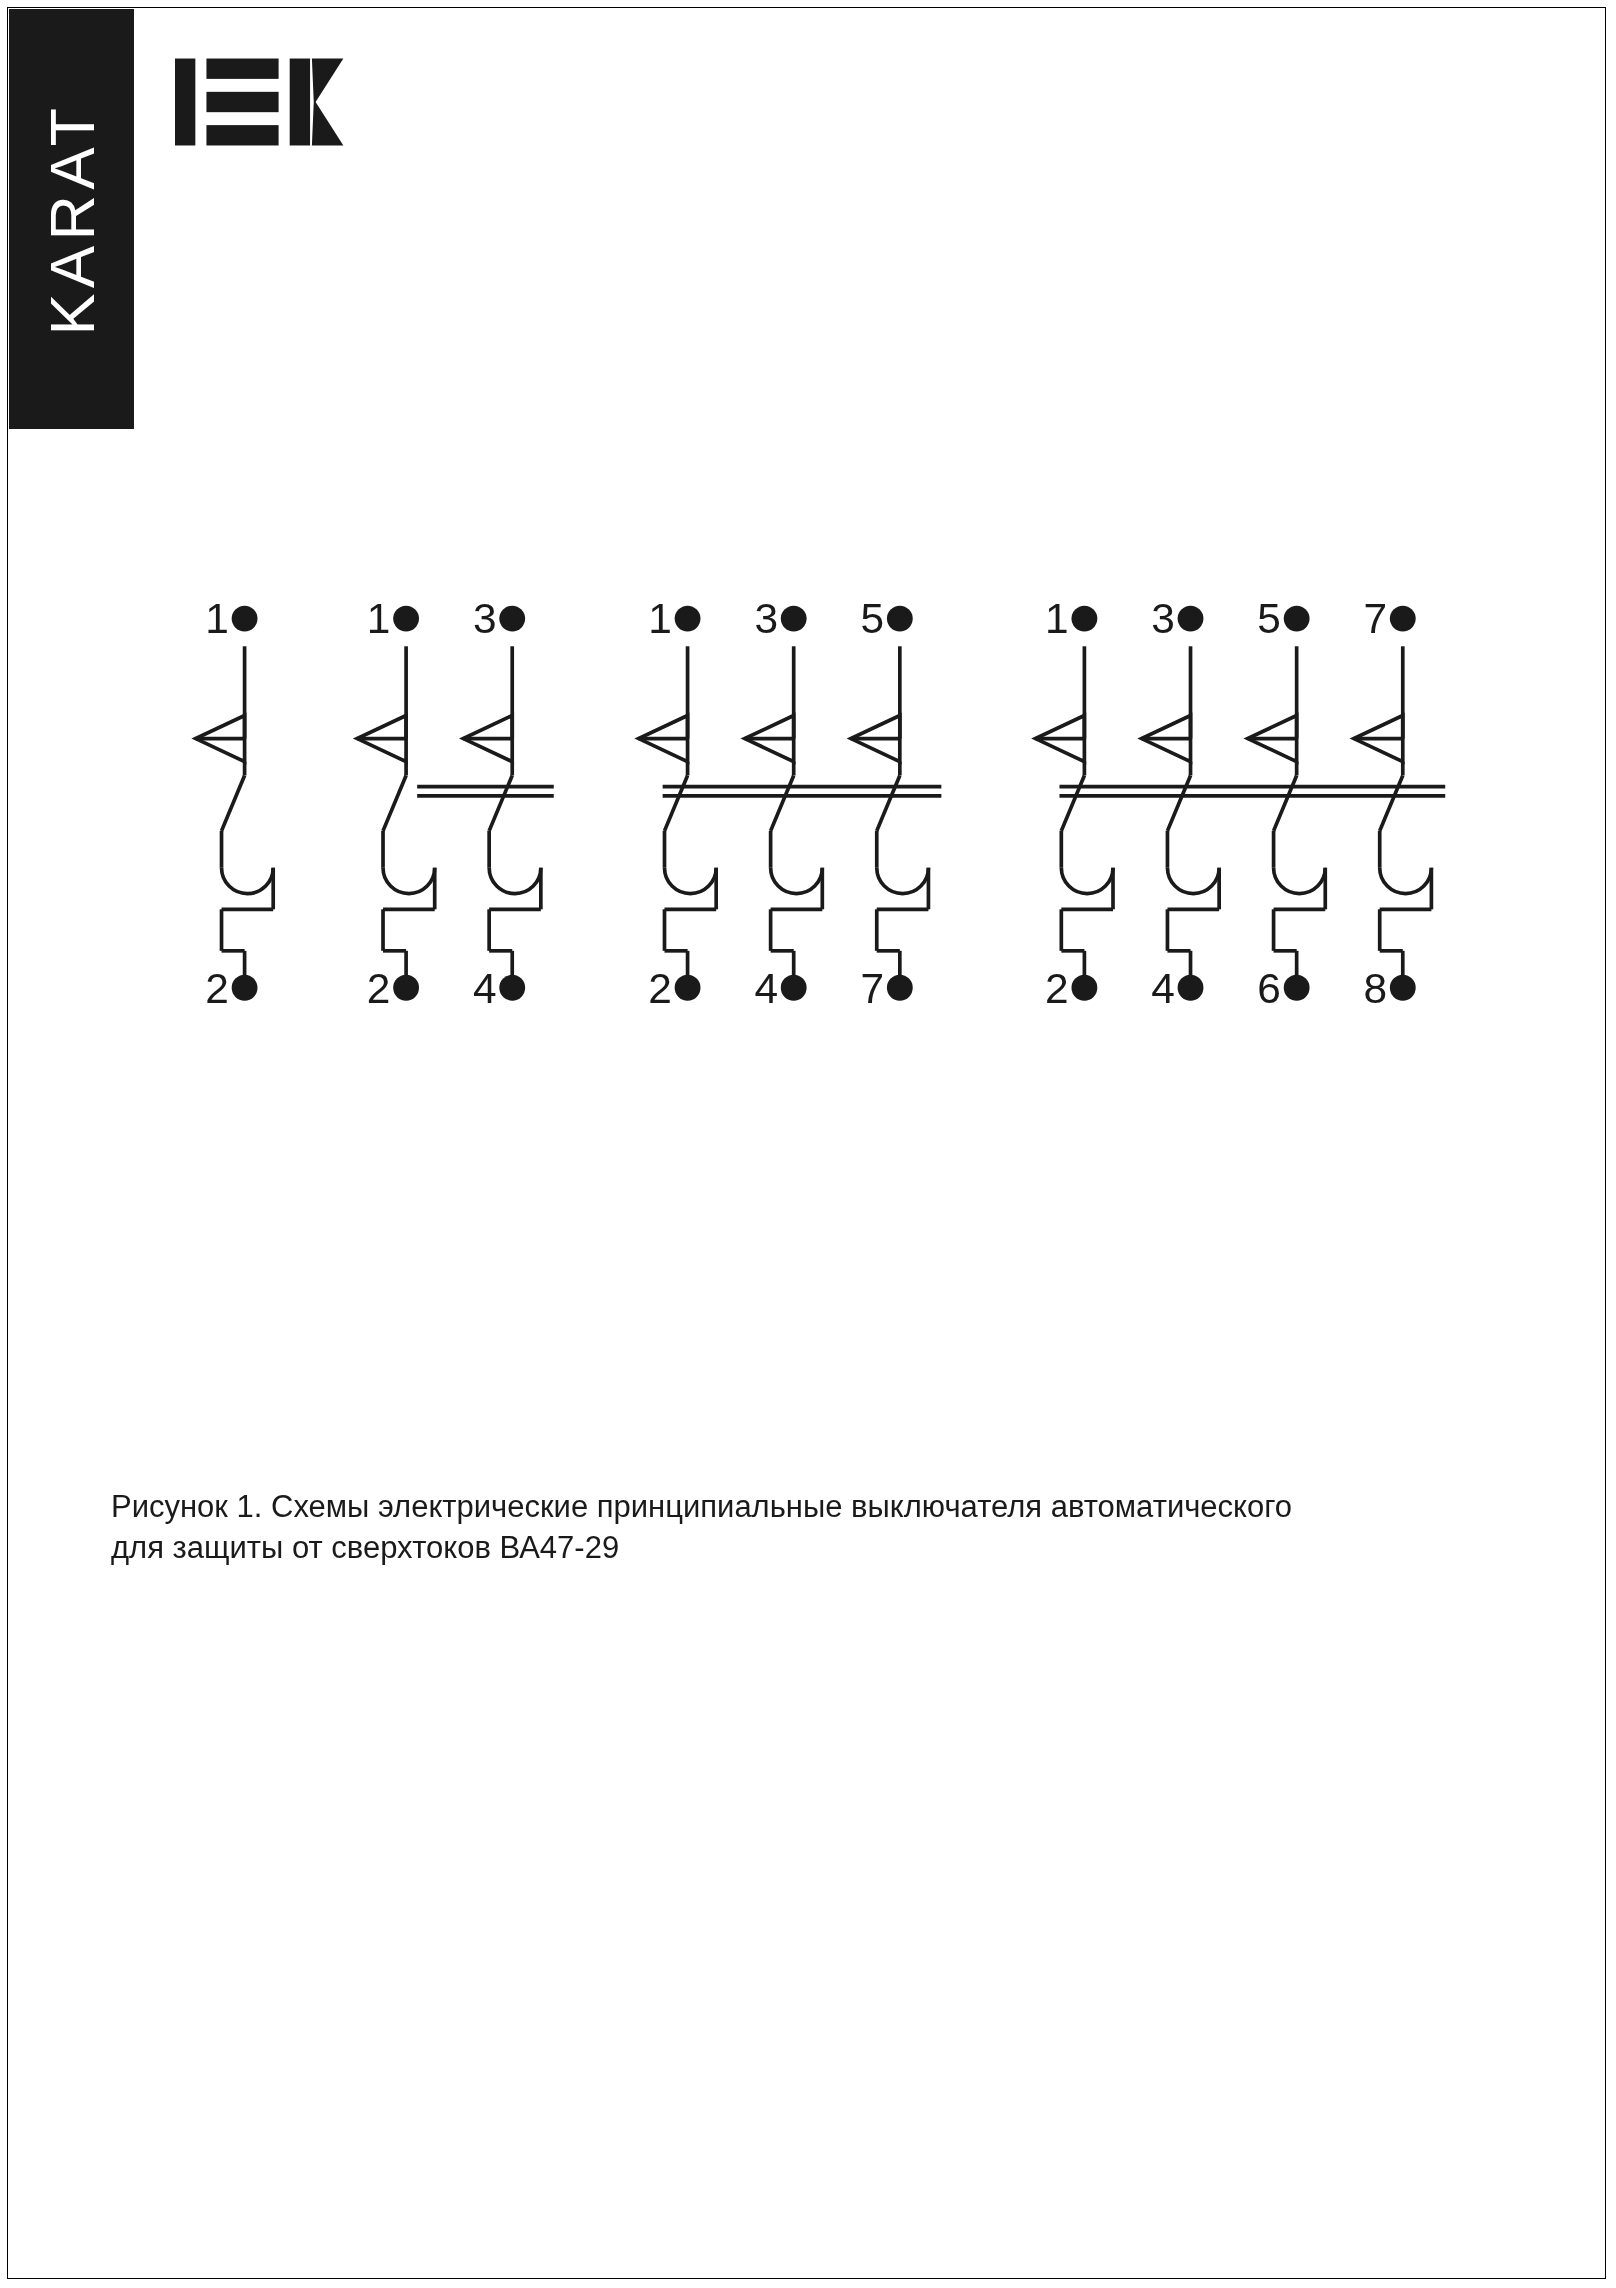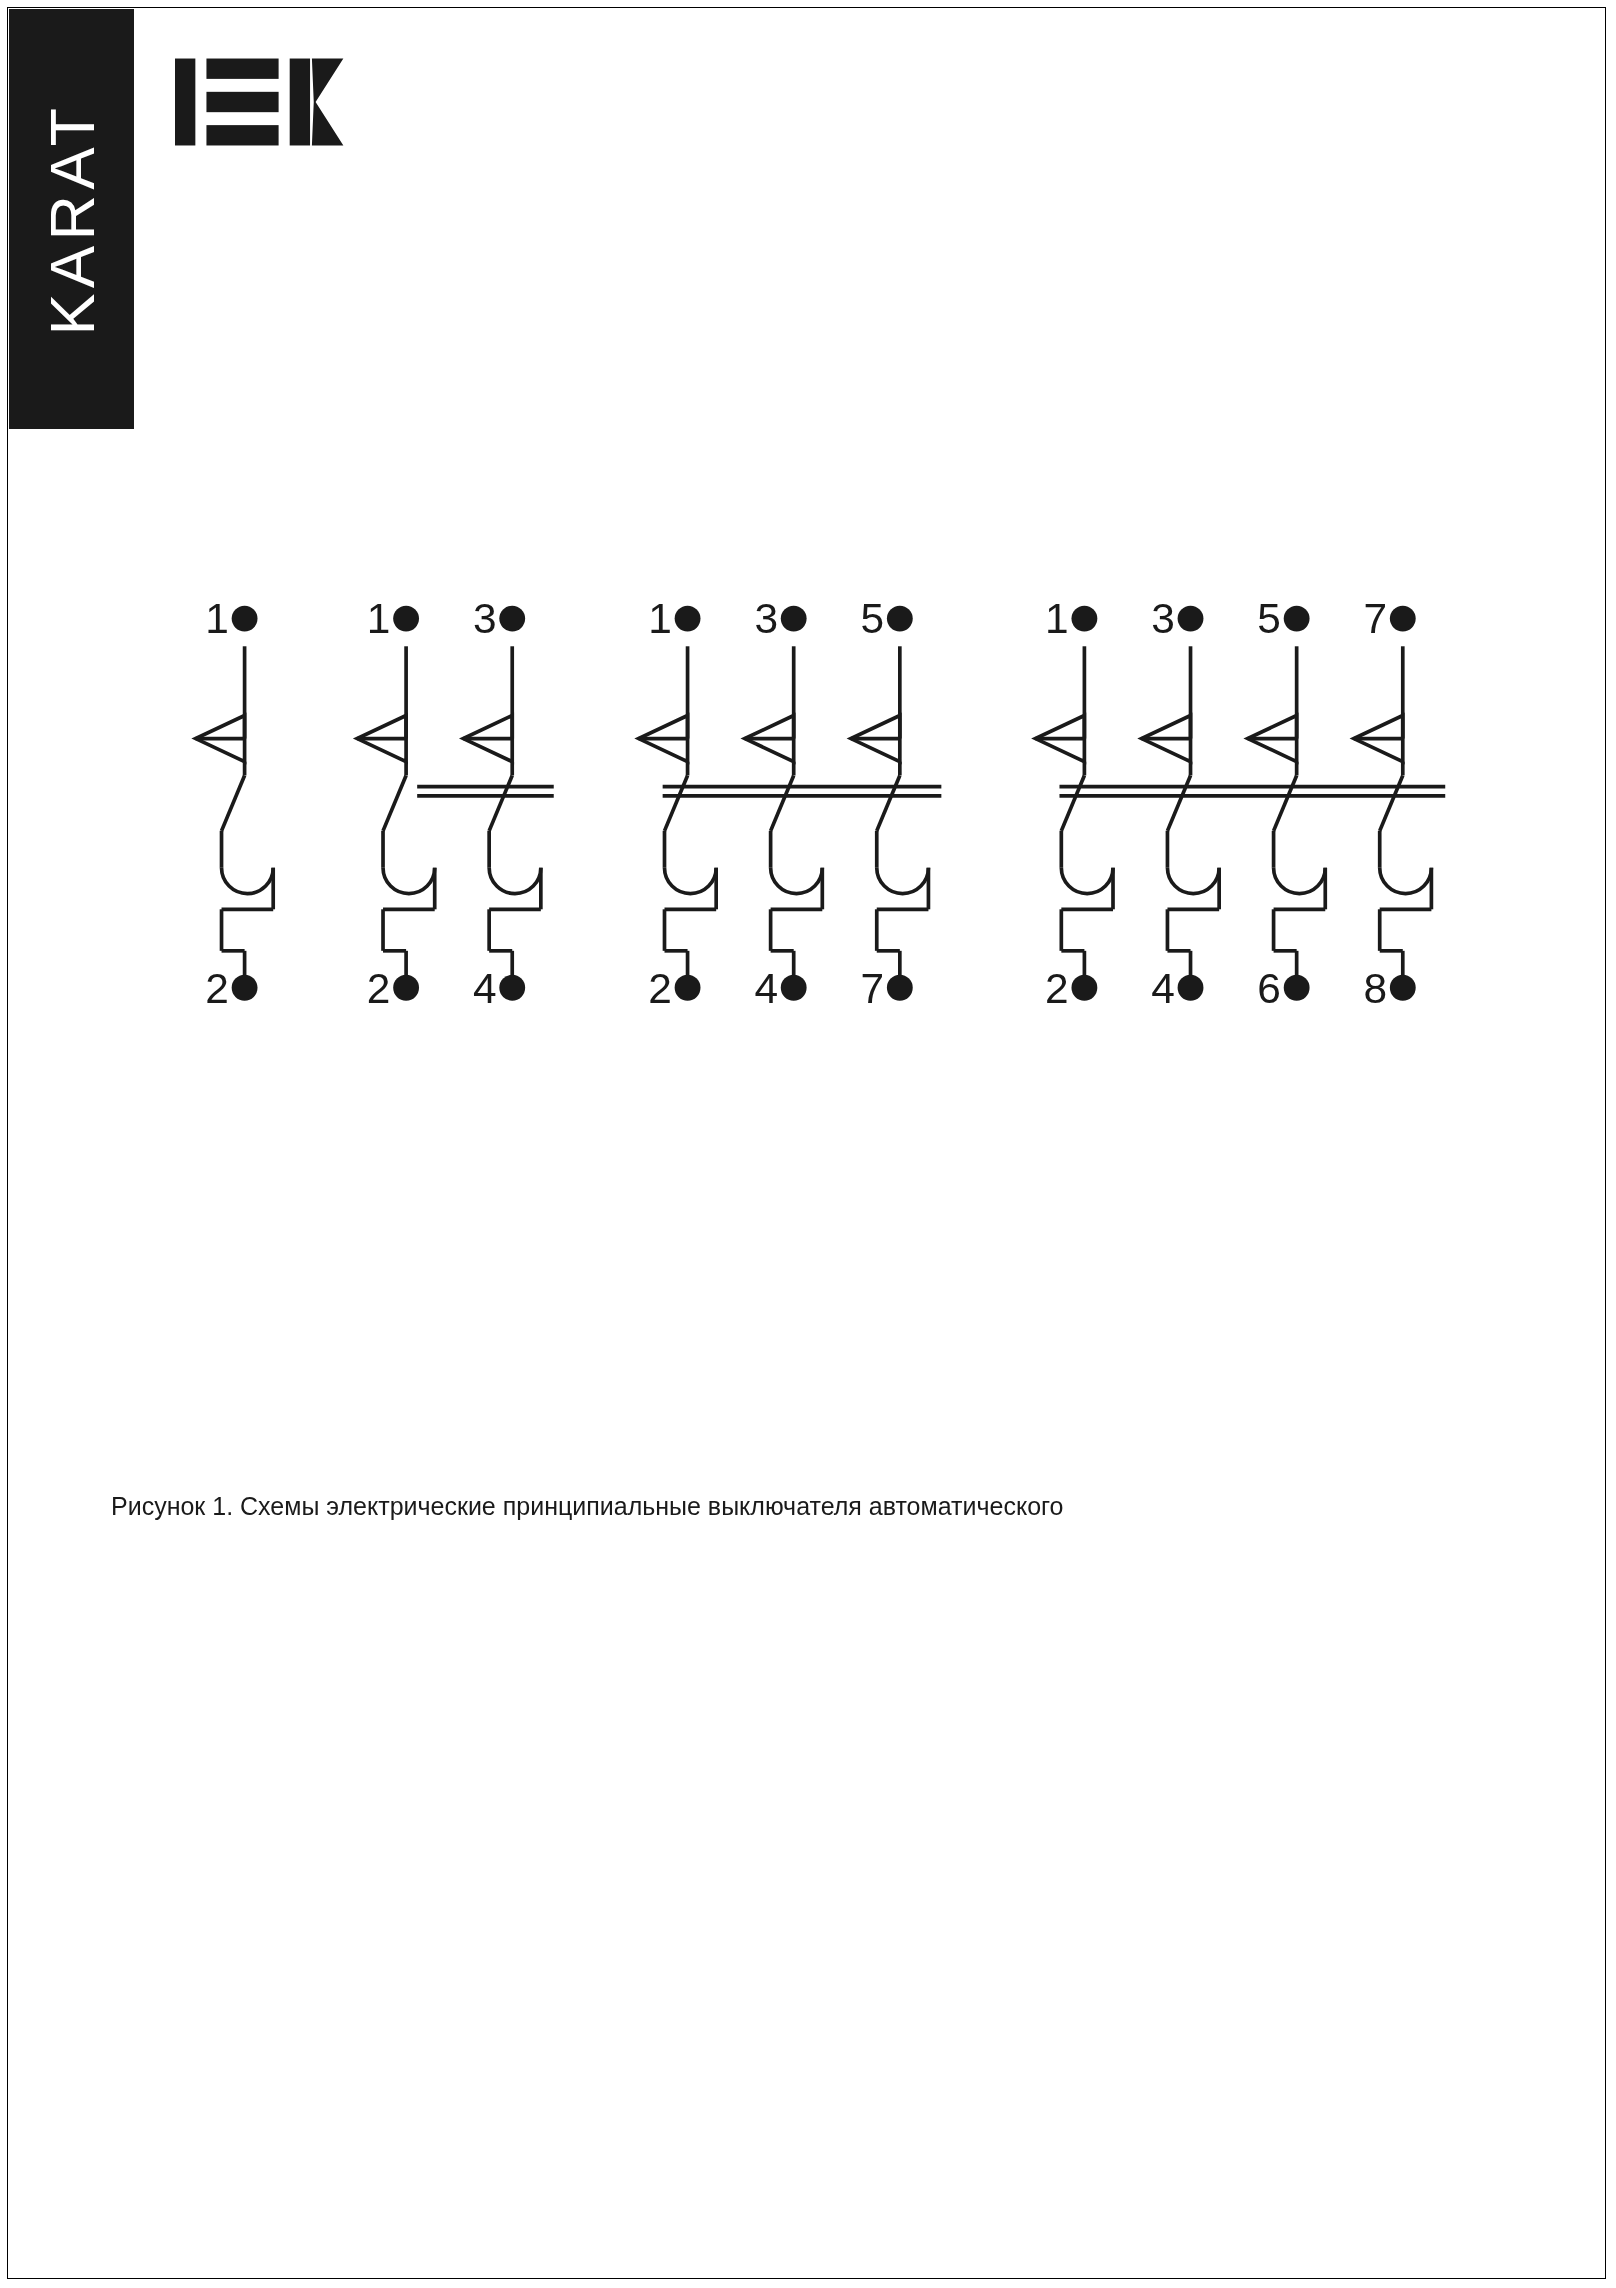--- a/index.html
+++ b/index.html
@@ -77,21 +77,21 @@
     height: 646px;
   }
   .diagram svg { display: block; }
 
   
   .caption {
     position: absolute;
     left: 111px;
     top: 1486px;
     width: 1200px;
-    font-size: 25px;
+    font-size: 31px;
     line-height: 41px;
     color: #1a1a1a;
     font-family: "Liberation Sans", sans-serif;
   }
   .caption div { white-space: pre; }
 </style>
 </head>
 <body>
 
 <div class="page">
@@ -323,16 +323,17 @@
         <text x="1158" y="486">2</text>
         <text x="1273" y="486">4</text>
         <text x="1388" y="486">6</text>
         <text x="1503" y="486">8</text>
       </g>
     </svg>
   </div>
 
   <div class="caption">
     <div>Рисунок 1. Схемы электрические принципиальные выключателя автоматического</div>
+    <div>для защиты от сверхтоков ВА47-29</div>
   </div>
 
 </div>
 
 
 </body></html>

